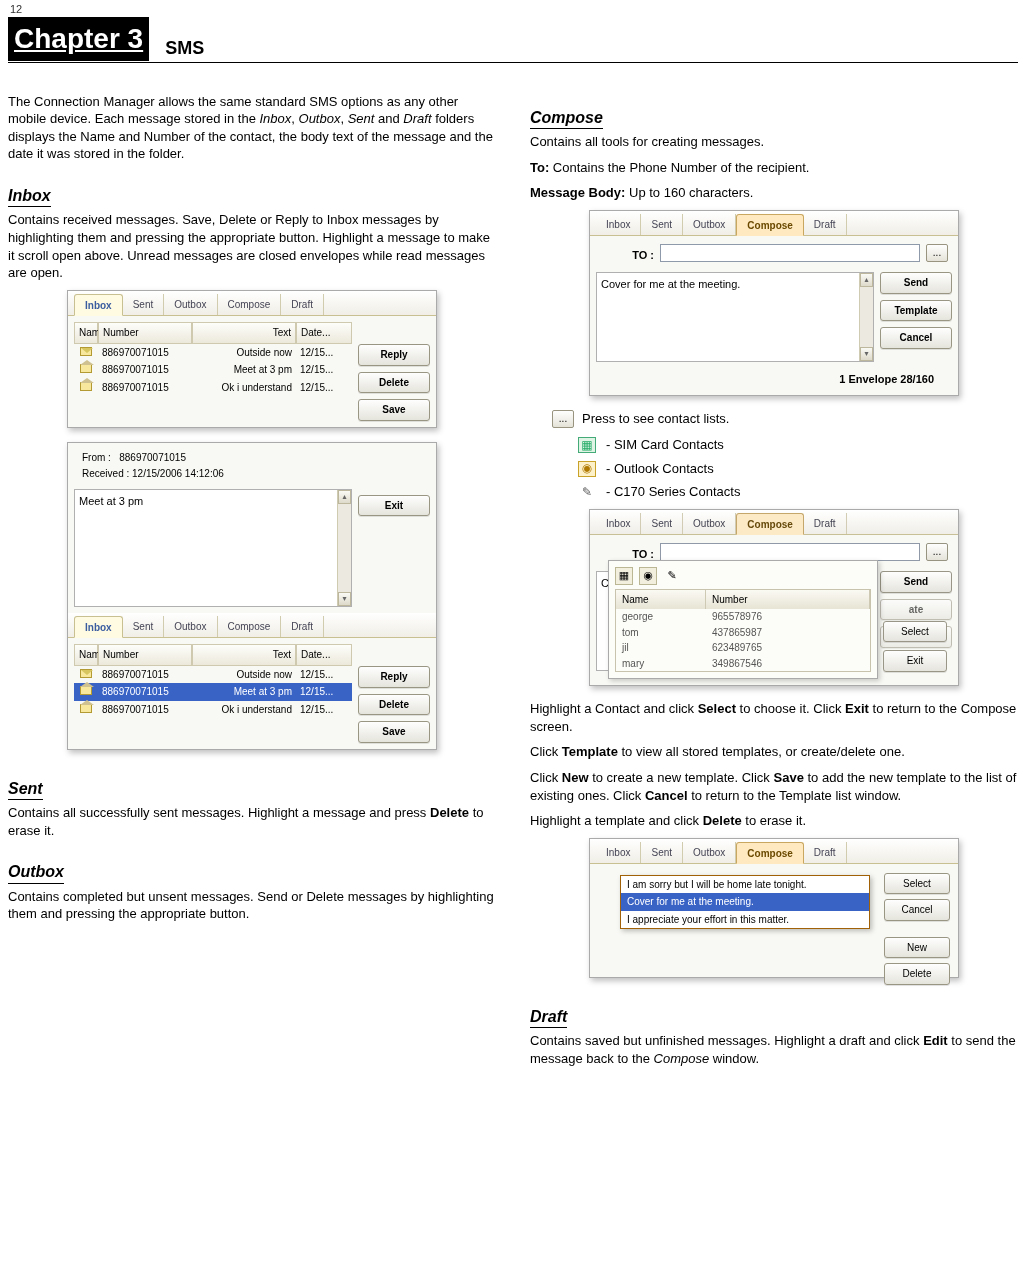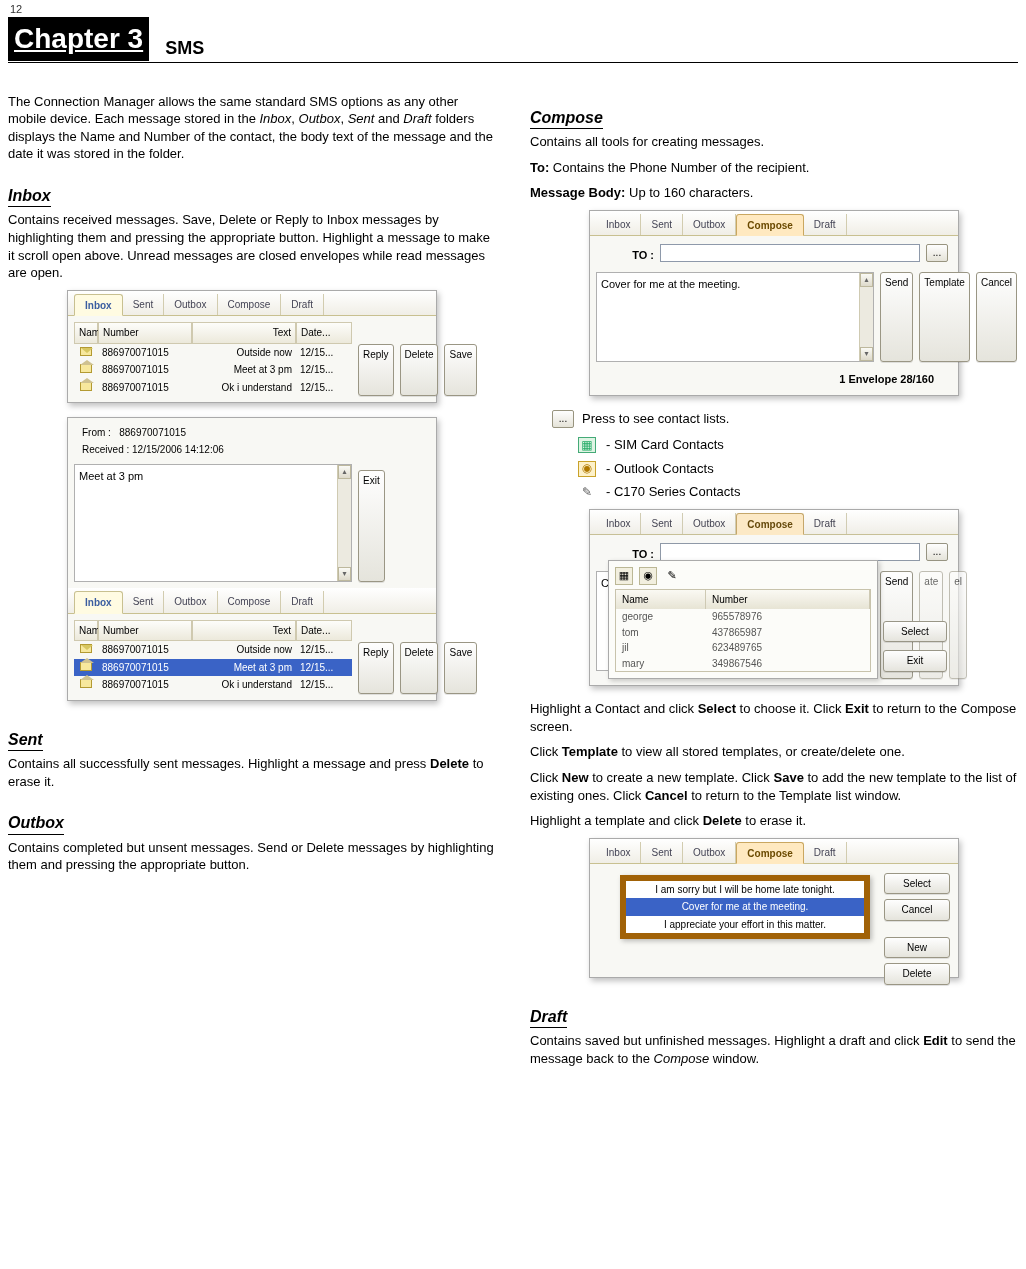--- a/index.html
+++ b/index.html
@@ -82,21 +82,21 @@
     background:#ffe9c0;
     color:#6b4a00;
     font-weight:bold;
     border:1px solid #caa760;
     border-bottom:1px solid #ffe9c0;
     margin-bottom:-1px;
     border-radius:3px 3px 0 0;
   }
   .win-body { display:flex; padding:6px; gap:6px; }
   .win-main { flex:1; }
-  .win-side { width:72px; display:flex; flex-direction:row; gap:6px; justify-content:flex-start; padding-top:22px;}
+  .win-side { width:72px; display:flex; flex-direction:column; gap:6px; justify-content:flex-start; padding-top:22px;font-weight:bold;}
   .win-btn {
     background:linear-gradient(#fefefe,#e5e4dc);
     border:1px solid #9a9684;
     border-radius:3px;
     font-size:10px;
     padding:3px 4px;
     text-align:center;
     cursor:pointer;
     box-shadow: 0 1px 0 rgba(0,0,0,.1);
   }
@@ -190,21 +190,21 @@
     left:30px; top:36px;
     width:250px;
     background:#fff;
     border:1px solid #9c9c9c;
     box-shadow:2px 2px 5px rgba(0,0,0,.25);
   }
   .template-list div { font-size:10px; padding:2px 6px; }
   .template-list .sel { background:#3a63c6; color:#fff; }
   .rel { position:relative; }
   .listbox {
-    border:6px solid #a16207; background:#fff;text-align:center;
+    border:1px solid #a16207; background:#fff;
   }
   .listbox .sel { background:#3a63c6; color:#fff; }
 </style>
 </head>
 <body>
 
 <div class="page-num">12</div>
 <div class="chapter-bar">
   <span class="chapter-label">Chapter 3</span>
   <span class="chapter-title">SMS</span>

